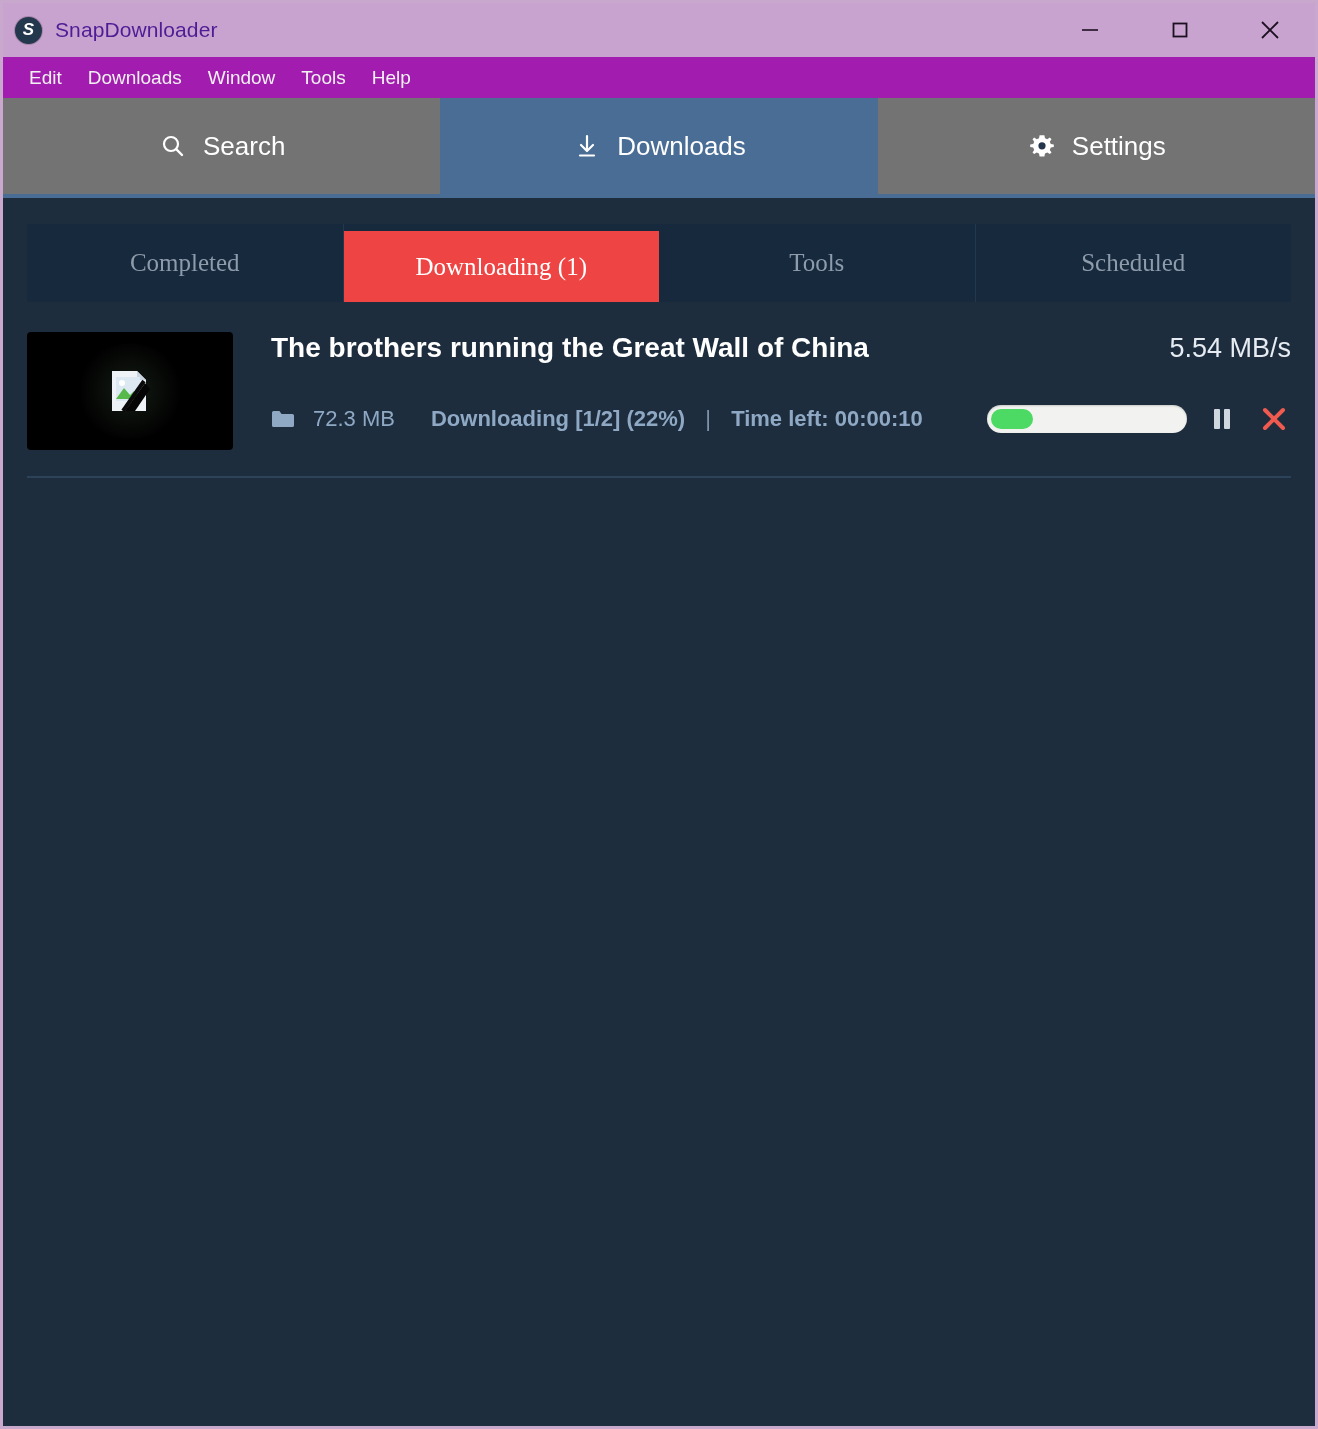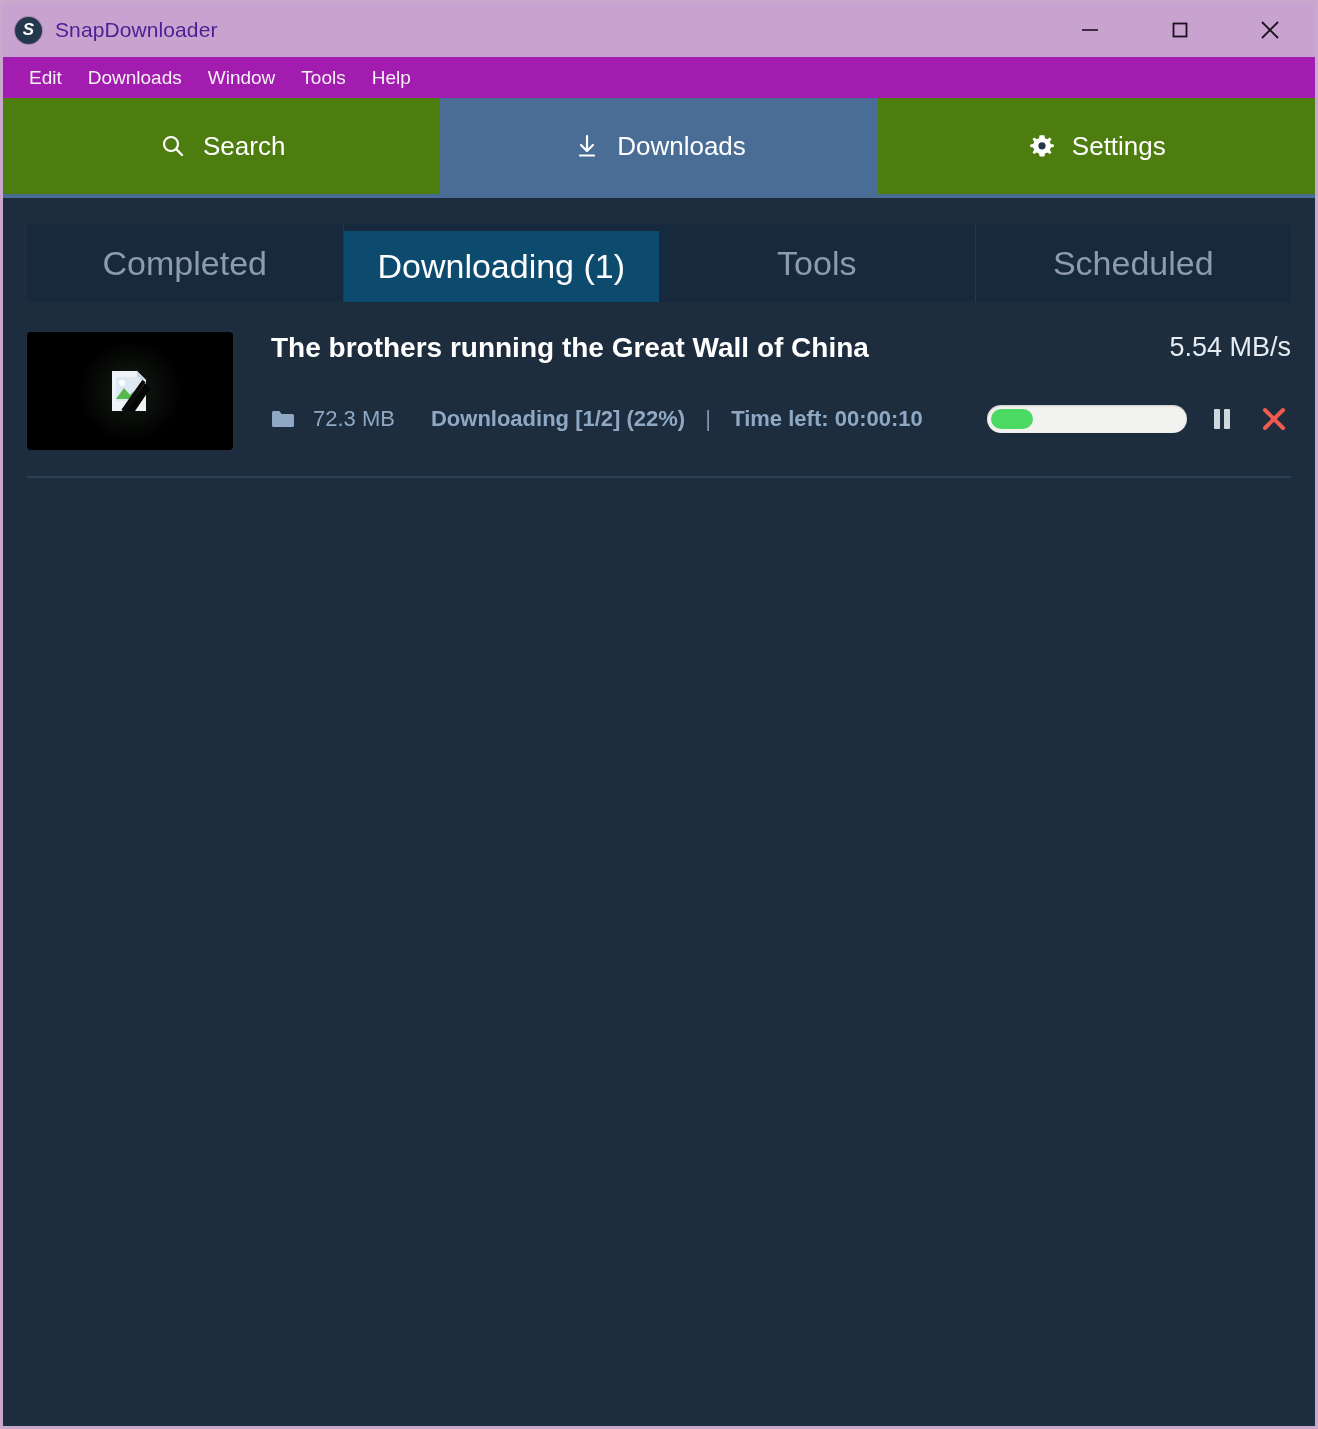--- a/index.html
+++ b/index.html
@@ -86,21 +86,21 @@
     color: #f2f2f2;
     font-size: 19px;
     padding: 0 13px;
     white-space: nowrap;
   }
 
   
   #main-nav {
     height: 100px;
     flex: 0 0 100px;
-    background: #4d7c0f;
+    background: #737373;
     display: flex;
     border-bottom: 4px solid #4a6d96;
     box-sizing: border-box;
   }
   .nav-tab {
     flex: 1 1 0;
     display: flex;
     align-items: center;
     justify-content: center;
     gap: 15px;
@@ -133,28 +133,29 @@
     display: flex;
     background: #16293d;
     border-radius: 3px;
     overflow: hidden;
   }
   .sub-tab {
     flex: 1 1 0;
     display: flex;
     align-items: center;
     justify-content: center;
-    font-size: 34px;
+    font-size: 25px;
     color: #8e9bab;
     box-sizing: border-box;
     border-right: 1px solid #22384f;
+    font-family: Liberation Serif, serif;
   }
   .sub-tab:last-child { border-right: none; }
   .sub-tab.active {
-    background: #0c4a6e;
+    background: #ef4444;
     color: #ffffff;
     border-right: none;
     margin-top: 7px;
   }
 
   
   #download-list { margin-top: 30px; }
   .download-item {
     display: flex;
     align-items: flex-start;
@@ -187,21 +188,21 @@
 
   .item-body {
     flex: 1 1 auto;
     min-width: 0;
     padding-left: 38px;
     display: flex;
     flex-direction: column;
   }
   .item-top {
     display: flex;
-    align-items: flex-start;
+    align-items: center;
   }
   .item-title {
     font-size: 28px;
     font-weight: bold;
     color: #ffffff;
     white-space: nowrap;
     overflow: hidden;
     text-overflow: ellipsis;
   }
   .item-speed {

